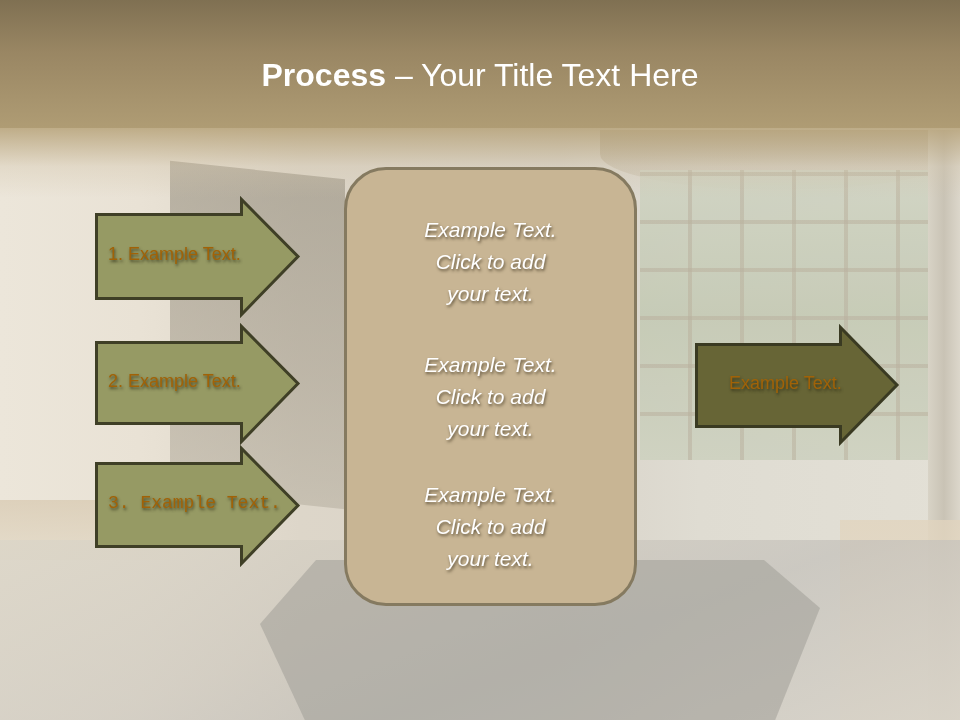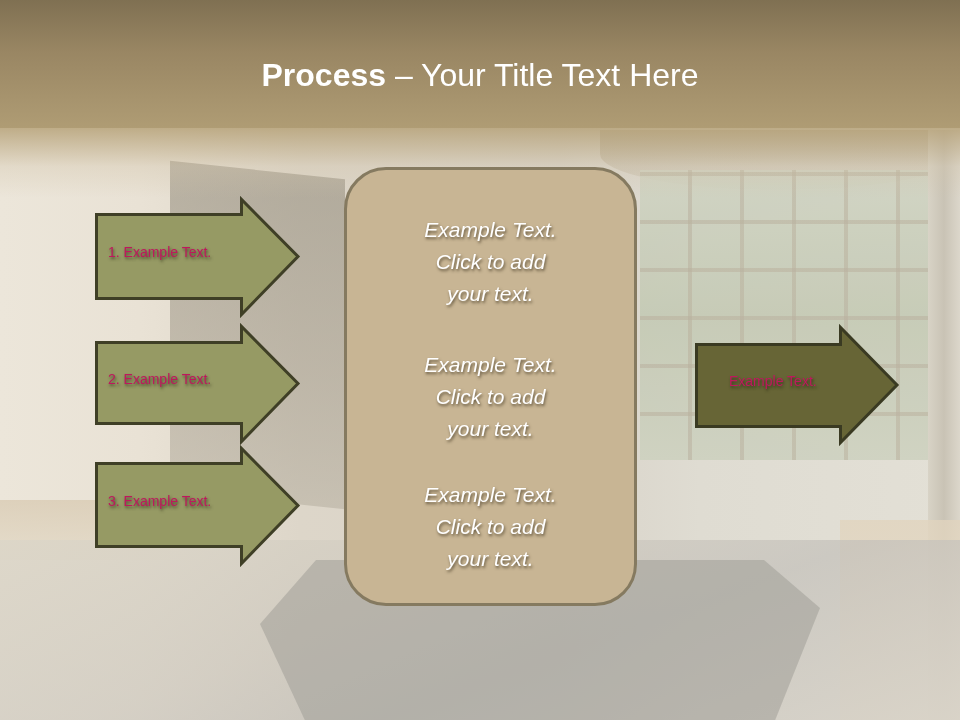--- a/index.html
+++ b/index.html
@@ -70,21 +70,21 @@
     .title {
       position: absolute; left: 0; top: 50px; width: 960px; text-align: center;
       color: #ffffff; font-size: 32px; line-height: 50px; white-space: nowrap;
     }
     .title .bold { font-weight: bold; }
 
     
     .arrow { position: absolute; }
     .arrow svg { position: absolute; left: 0; top: 0; overflow: visible; }
     .arrow .label {
-      position: absolute; color: #be185d; font-size: 14px;
+      position: absolute; color: #a16207; font-size: 18px;
       text-shadow: 1px 2px 3px rgba(40,40,20,0.75);
       white-space: nowrap;
     }
 
     
     .center-box {
       position: absolute; left: 344px; top: 167px; width: 293px; height: 439px;
       background: #c8b594; border: 3px solid #857a60; border-radius: 42px;
       box-sizing: border-box;
     }
@@ -126,21 +126,21 @@
     <svg width="205" height="118" viewBox="0 0 205 118">
       <polygon points="1.5,17.5 146.5,17.5 146.5,1.5 203,58.5 146.5,116.5 146.5,98.5 1.5,98.5" fill="#969a64" stroke="#3f3f26" stroke-width="3" stroke-linejoin="miter"></polygon>
     </svg>
     <span class="label" style="left:13px; top:46px;">2. Example Text.</span>
   </div>
 
   <div class="arrow" style="left:95px; top:447px; width:205px; height:118px;">
     <svg width="205" height="118" viewBox="0 0 205 118">
       <polygon points="1.5,16.5 146.5,16.5 146.5,1.5 203,58.5 146.5,116.5 146.5,99.5 1.5,99.5" fill="#969a64" stroke="#3f3f26" stroke-width="3" stroke-linejoin="miter"></polygon>
     </svg>
-    <span class="label" style="left:13px; top:46px;">3. Example Text.</span>
+    <span class="label" style="left:13px; top:46px;font-family:Liberation Mono, monospace;">3. Example Text.</span>
   </div>
 
   <div class="center-box">
     <div class="center-block" style="top:44px;">
       <div>Example Text.</div>
       <div>Click  to add</div>
       <div>your text.</div>
     </div>
     <div class="center-block" style="top:179px;">
       <div>Example Text.</div>

